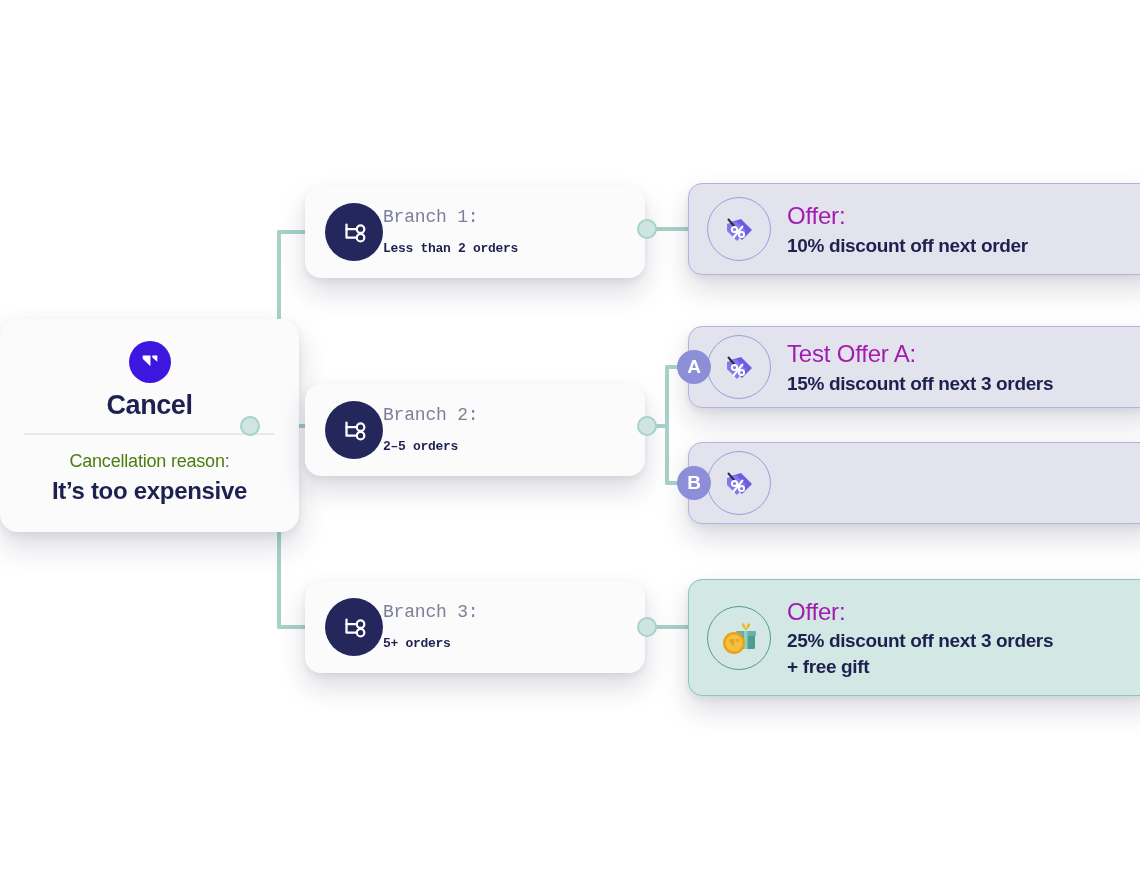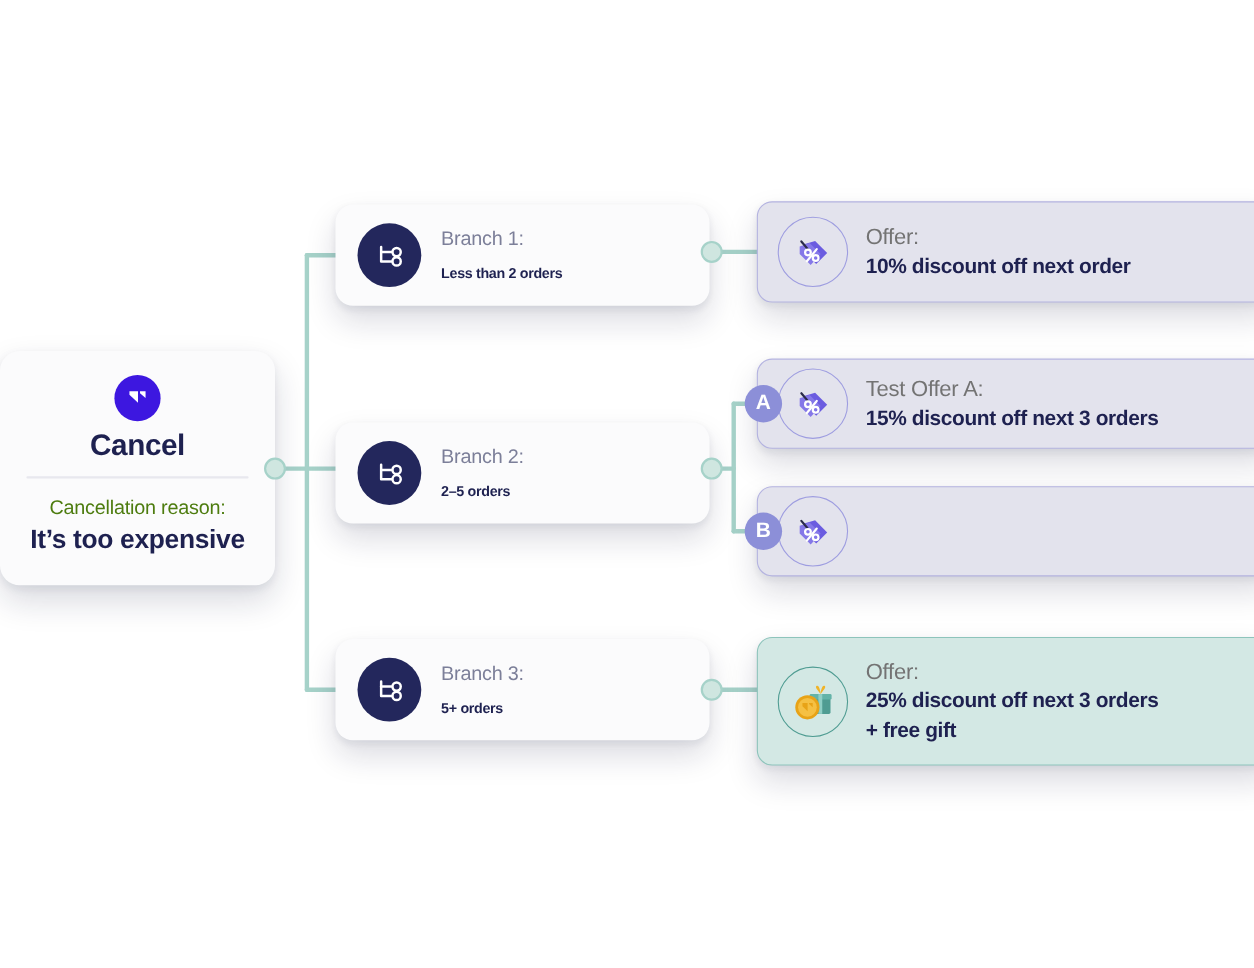--- a/index.html
+++ b/index.html
@@ -46,21 +46,21 @@
     box-sizing: border-box;
     display: flex;
     align-items: center;
     z-index: 2;
   }
 
   
   #cancel-card {
     left: 0px;
     top: 319px;
-    width: 250px;
+    width: 299px;
     height: 213px;
     background: #fbfbfc;
     border-radius: 18px;
     box-shadow: 0 14px 30px rgba(20, 22, 60, 0.16), 0 3px 8px rgba(20,22,60,0.07);
     flex-direction: column;
     justify-content: flex-start;
     padding: 22px 24px 20px 24px;
   }
   .cancel-logo {
     width: 42px;
@@ -104,21 +104,21 @@
 
   
   .branch-card {
     left: 305px;
     width: 340px;
     height: 92px;
     background: #fbfbfc;
     border-radius: 16px;
     box-shadow: 0 14px 28px rgba(20, 22, 60, 0.15), 0 3px 7px rgba(20,22,60,0.07);
     padding: 0 20px;
-    gap: 18px;
+    font-family: Liberation Mono, monospace;
   }
   #branch-card-1 { top: 186px; }
   #branch-card-2 { top: 384px; }
   #branch-card-3 { top: 581px; }
 
   .branch-icon-circle {
     flex: 0 0 auto;
     width: 58px;
     height: 58px;
     border-radius: 50%;
@@ -170,22 +170,22 @@
     border-radius: 50%;
     border: 1.5px solid #9e9de0;
     display: flex;
     align-items: center;
     justify-content: center;
   }
   .offer-icon-circle.mint-ring { border-color: #4f9c92; }
 
   .offer-text { display: flex; flex-direction: column; }
   .offer-label {
-    font-size: 20px;
-    color: #737373;
+    font-size: 24px;
+    color: #a21caf;
     line-height: 1.3;
     letter-spacing: -0.2px;
   }
   .offer-value {
     font-size: 19px;
     font-weight: bold;
     color: #1e2150;
     line-height: 1.32;
     letter-spacing: -0.35px;
     margin-top: 1px;

